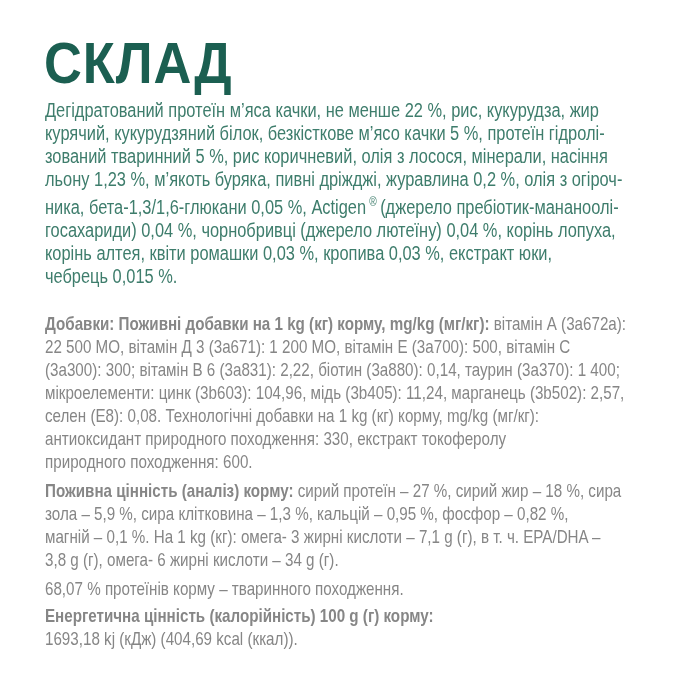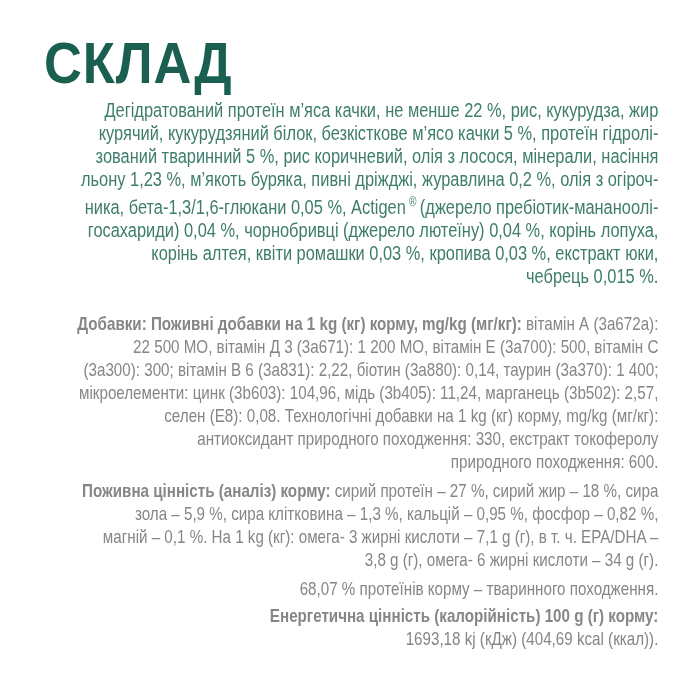--- a/index.html
+++ b/index.html
@@ -3,21 +3,20 @@
 <meta charset="utf-8">
 <style>
   html, body { margin: 0; padding: 0; background: #ffffff; }
   .canvas {
     position: relative;
     width: 700px;
     height: 700px;
     background: #ffffff;
     overflow: hidden;
     font-family: "Liberation Sans", "DejaVu Sans", sans-serif;
-    text-align: right;
   }
   .title {
     position: absolute;
     left: 44px;
     top: 30px;
     margin: 0;
     font-size: 57px;
     font-weight: bold;
     letter-spacing: 1px;
     color: #1b5f51;

